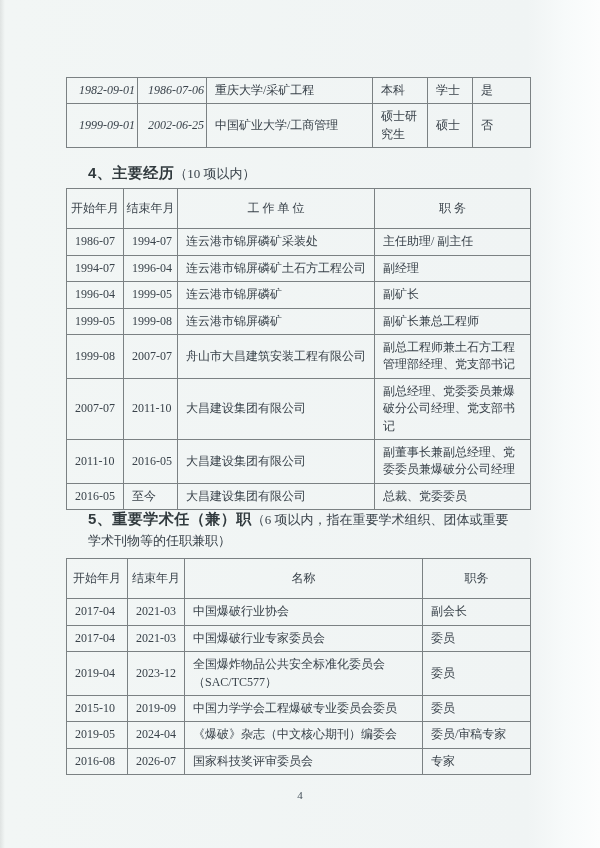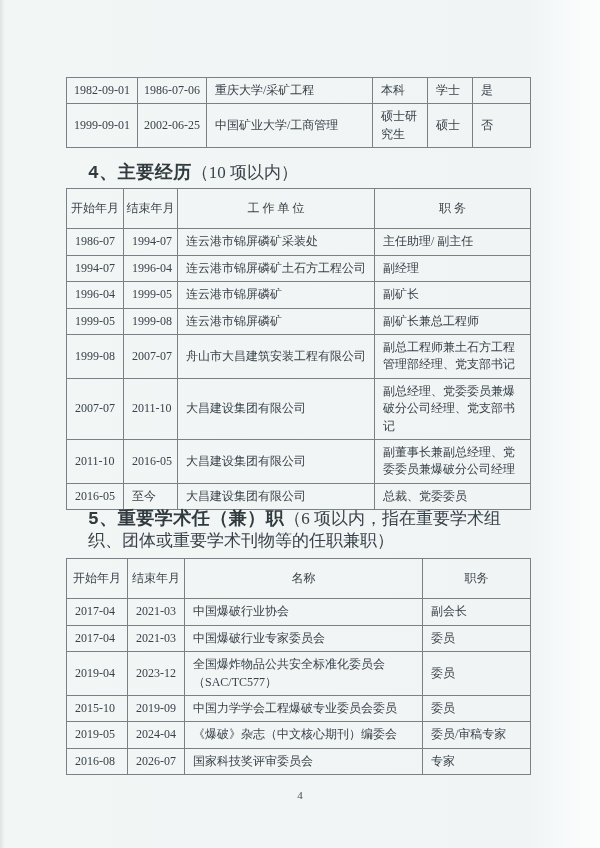--- a/index.html
+++ b/index.html
@@ -31,41 +31,41 @@
     vertical-align: middle;
     text-align: left;
     white-space: pre-line;
     word-break: break-all;
     color: #39424a;
   }
   .doc-table th {
     text-align: center;
     padding: 11px 2px;
   }
-  td.c { text-align: center; padding: 4px 2px; }
+  td.c { text-align: right; padding: 4px 2px; font-style: italic; }
   #education-table { top: 77px; }
   #experience-table { top: 188px; }
   #academic-table { top: 558px; }
   .sec-heading {
     position: absolute;
     left: 88px;
     width: 430px;
     font-size: 13px;
     line-height: 21px;
     color: #39424a;
   }
   .sec-heading .title-bold {
-    font-family: Liberation Mono, monospace;
-    font-size: 18px;
+    font-family: Liberation Sans, sans-serif;
+    font-size: 15px;
     font-weight: 700;
     color: #313a3e;
     letter-spacing: 0.5px;
   }
   .sec-heading .title-note {
-    font-size: 17px;
+    font-size: 13px;
   }
   #sec4-heading { top: 162px; }
   #sec5-heading { top: 508px; }
   #page-number {
     position: absolute;
     top: 789px;
     left: 0;
     width: 600px;
     text-align: center;
     font-size: 11px;

